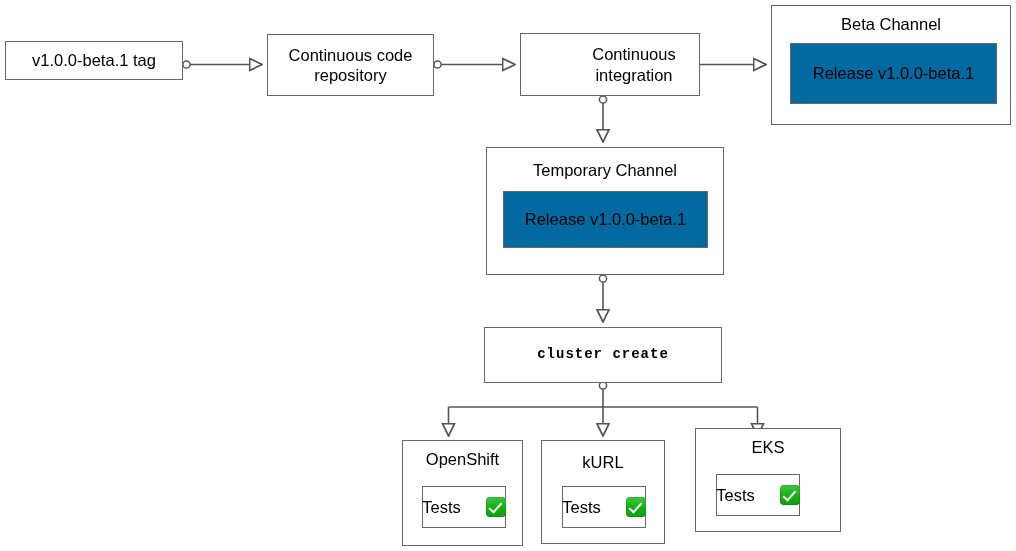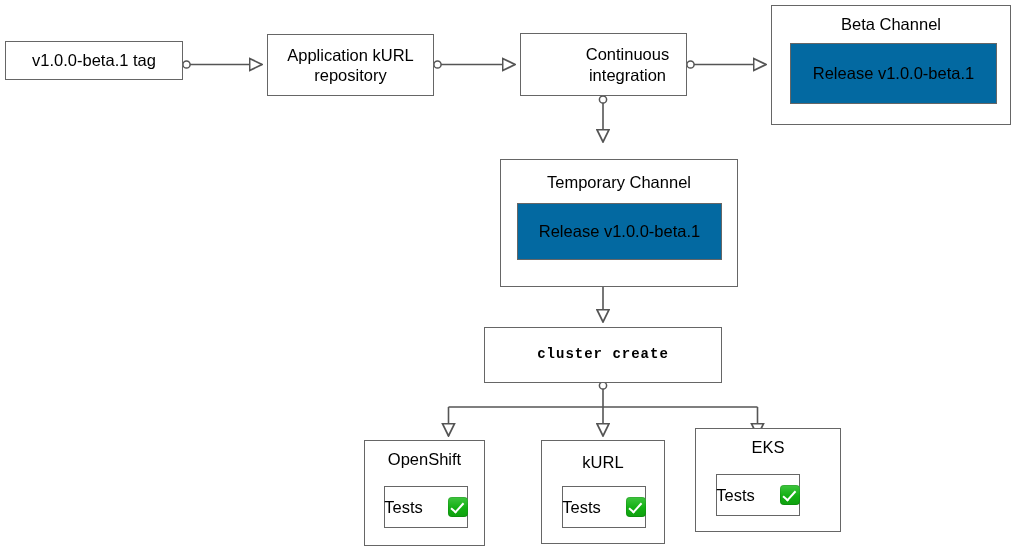--- a/index.html
+++ b/index.html
@@ -145,48 +145,48 @@
       <line x1="603" y1="407" x2="603" y2="436" marker-end="url(#arrowOpen)"></line>
       <line x1="757.5" y1="407" x2="757.5" y2="436" marker-end="url(#arrowOpen)"></line>
     </g>
   </svg>
 
   <div class="node" style="left:5px; top:41px; width:178px; height:39px;">
     <span>v1.0.0-beta.1 tag</span>
   </div>
 
   <div class="node" style="left:267px; top:34px; width:167px; height:62px;">
-    <span>Application kURL
+    <span>Continuous code
 repository</span>
   </div>
 
-  <div class="node" style="left:520px; top:33px; width:167px; height:63px;padding-left:48px;">
+  <div class="node" style="left:520px; top:33px; width:180px; height:63px;padding-left:48px;">
     <span>Continuous
 integration</span>
   </div>
 
   <div class="container-node" style="left:771px; top:5px; width:240px; height:120px;padding-left:40px;">
     <div class="container-title" style="top:9px;">Beta Channel</div>
     <div class="inner-node" style="left:18px; top:37px; width:207px; height:61px;">
       <span>Release v1.0.0-beta.1</span>
     </div>
   </div>
 
-  <div class="container-node" style="left:500px; top:147px; width:238px; height:128px;margin-top:12px;">
+  <div class="container-node" style="left:486px; top:147px; width:238px; height:128px;">
     <div class="container-title" style="top:13px;">Temporary Channel</div>
     <div class="inner-node" style="left:16px; top:43px; width:205px; height:57px;">
       <span>Release v1.0.0-beta.1</span>
     </div>
   </div>
 
   <div class="node mono" style="left:484px; top:327px; width:238px; height:56px;">
     <span>cluster create</span>
   </div>
 
-  <div class="container-node" style="left:364px; top:440px; width:121px; height:106px;">
+  <div class="container-node" style="left:402px; top:440px; width:121px; height:106px;">
     <div class="container-title" style="top:9px;">OpenShift</div>
     <div class="test-node" style="left:19px; top:45px; width:84px; height:42px;">
       <span>Tests</span>
       <span class="check-badge"></span>
     </div>
   </div>
 
   <div class="container-node" style="left:541px; top:440px; width:124px; height:104px;">
     <div class="container-title" style="top:12px;text-align:center;">kURL</div>
     <div class="test-node" style="left:20px; top:45px; width:84px; height:42px;">

